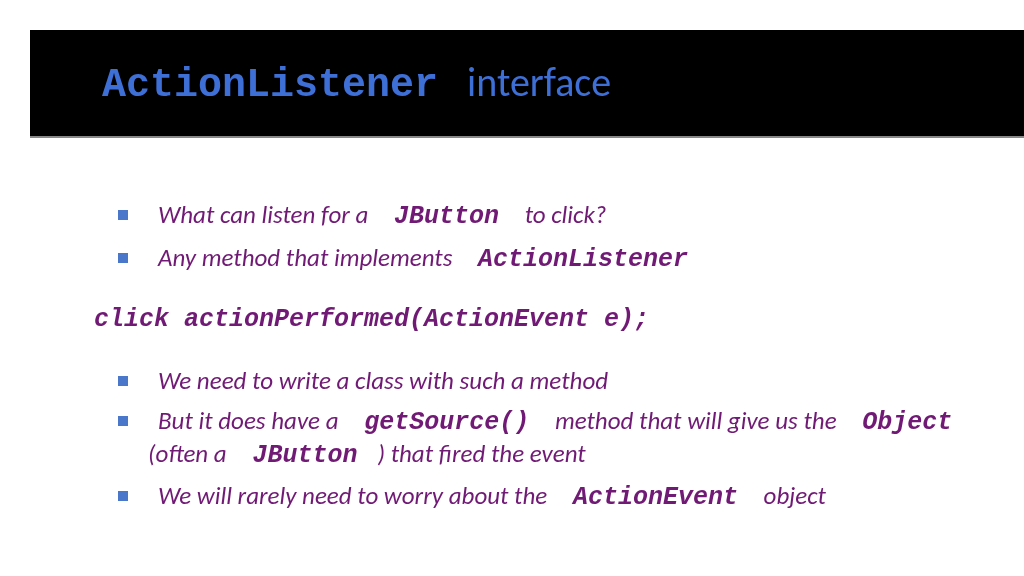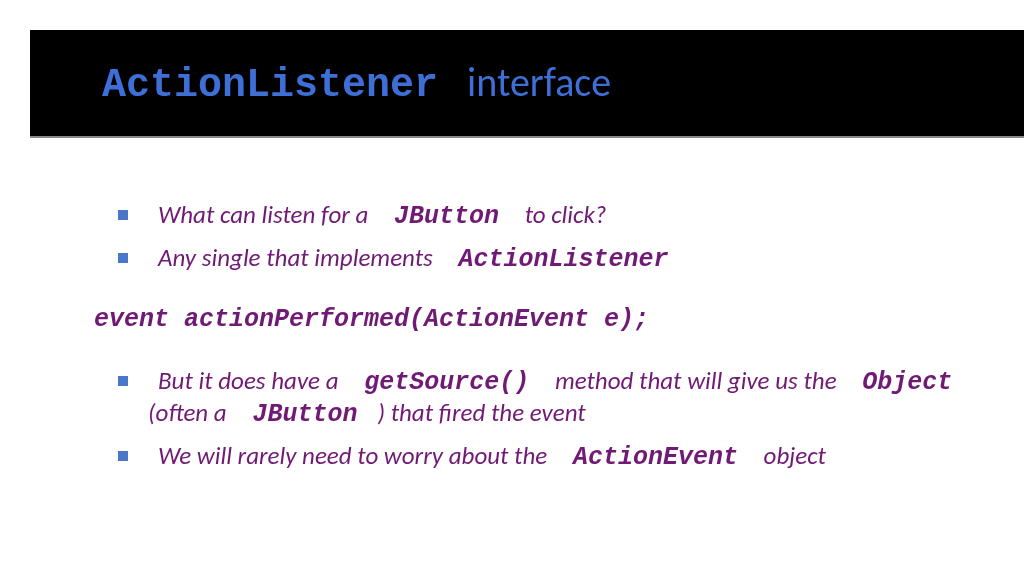--- a/index.html
+++ b/index.html
@@ -76,27 +76,30 @@
     <span class="code">ActionListener</span><span class="rest"> interface</span>
   </div>
 </div>
 
 <div class="content">
   <ul class="top">
     <li>
       <span>What can listen for a </span><span class="mono">JButton</span><span> to click?</span>
     </li>
     <li>
-      <span>Any single that implements </span><span class="mono">ActionListener</span>
+      <span>Any method that implements </span><span class="mono">ActionListener</span>
     </li>
   </ul>
 
-  <div class="codeblock">event actionPerformed(ActionEvent e);</div>
+  <div class="codeblock">click actionPerformed(ActionEvent e);</div>
 
   <ul class="top">
+    <li>
+      <span>We need to write a class with such a method</span>
+    </li>
     <li>
       <span>But it does have a </span><span class="mono">getSource()</span><span> method that will give us the </span><span class="mono">Object</span><span> (often a </span><span class="mono">JButton</span><span>) that fired the event</span>
     </li>
     <li>
       <span>We will rarely need to worry about the </span><span class="mono">ActionEvent</span><span> object</span>
     </li>
   </ul>
 </div>
 
 </body></html>

